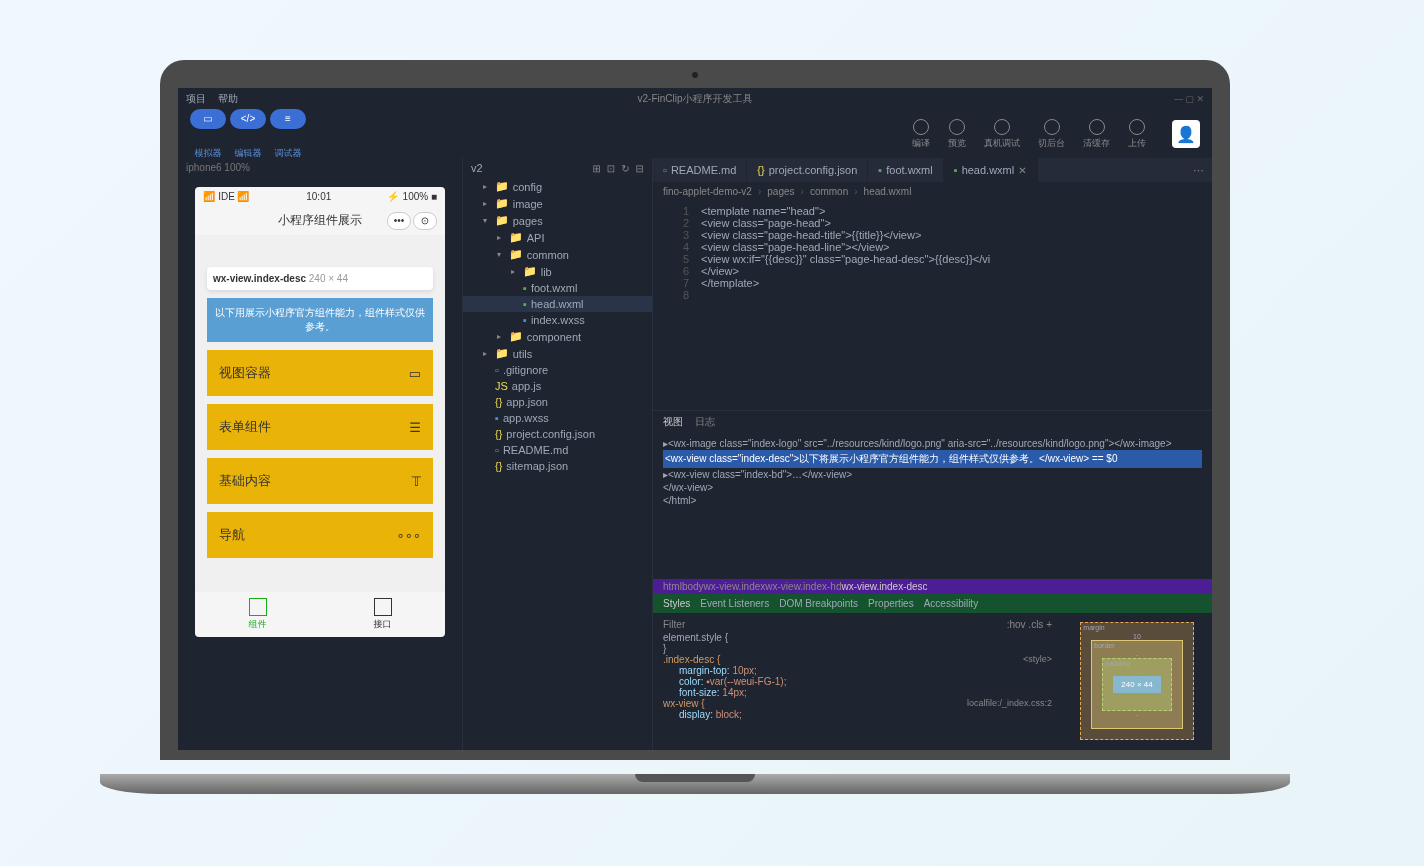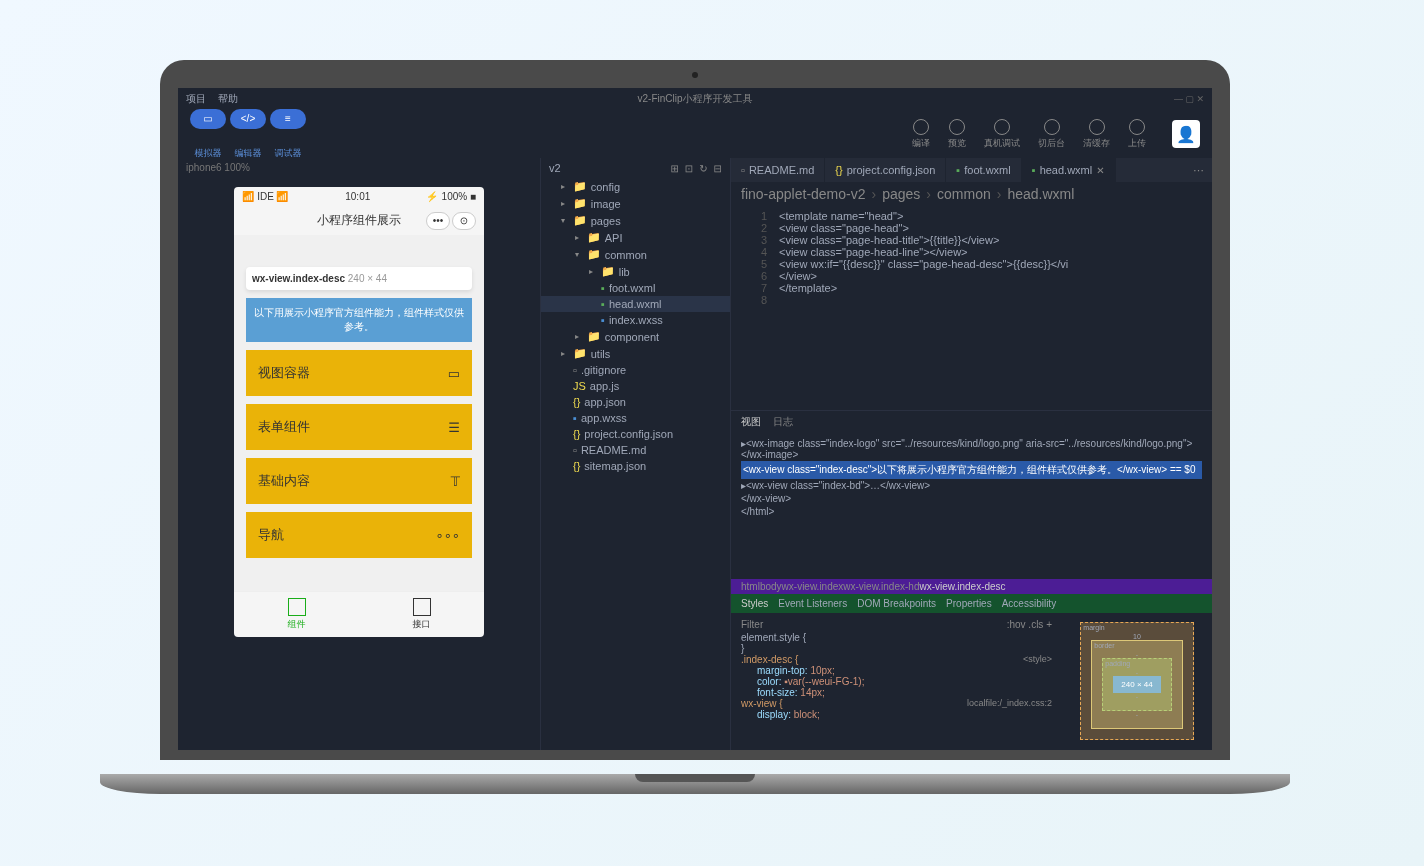--- a/index.html
+++ b/index.html
@@ -19,21 +19,21 @@
 .toolbar{height:48px;display:flex;align-items:center;padding:0 12px}
 .pill-group{display:flex;gap:4px}
 .pill{background:#3b6fd6;width:36px;height:20px;border-radius:10px;display:flex;align-items:center;justify-content:center;color:#fff;font-size:10px}
 .pill-labels{display:flex;gap:4px;font-size:9px;color:#5a8dd6;margin-top:18px}
 .pill-labels span{width:36px;text-align:center}
 .toolbar-actions{margin-left:auto;display:flex;gap:18px;align-items:center}
 .action{display:flex;flex-direction:column;align-items:center;gap:2px;font-size:9px;color:#888}
 .action-icon{width:16px;height:16px;border:1px solid #888;border-radius:50%}
 .avatar{width:28px;height:28px;background:#fff;border-radius:4px;margin-left:8px;display:flex;align-items:center;justify-content:center;font-size:16px}
 .main{flex:1;display:flex;overflow:hidden}
-.sim-panel{width:363px;display:flex;flex-direction:column;border-right:1px solid #2a3040}
+.sim-panel{width:285px;display:flex;flex-direction:column;border-right:1px solid #2a3040}
 .sim-info{padding:4px 8px;font-size:10px;color:#777}
 .phone{width:250px;height:450px;background:#f5f5f5;margin:10px auto;border-radius:4px;display:flex;flex-direction:column;color:#333;font-size:11px}
 .phone-status{display:flex;justify-content:space-between;padding:4px 8px;font-size:10px}
 .phone-header{display:flex;align-items:center;justify-content:center;padding:6px;position:relative;font-size:12px}
 .phone-menu{position:absolute;right:8px;display:flex;gap:2px}
 .phone-btn{width:24px;height:18px;border:1px solid #ccc;border-radius:9px;display:flex;align-items:center;justify-content:center;font-size:10px;background:#fff}
 .phone-content{flex:1;padding:12px;background:#f0f0f0;display:flex;flex-direction:column;gap:8px}
 .tooltip{background:#fff;padding:6px;border-radius:4px;font-size:10px;box-shadow:0 2px 4px rgba(0,0,0,.1)}
 .tooltip b{color:#333}
 .tooltip span{color:#999}
@@ -56,21 +56,21 @@
 .file-js{color:#f0db4f}
 .file-json{color:#f0db4f}
 .file-wxml{color:#5aad5a}
 .file-wxss{color:#4a8fd4}
 .editor-area{flex:1;display:flex;flex-direction:column;overflow:hidden}
 .tabs{display:flex;background:#252b38;font-size:11px;align-items:center}
 .tab-item{padding:6px 10px;display:flex;align-items:center;gap:4px;border-right:1px solid #1e2430}
 .tab-item.active{background:#1e2430}
 .tab-close{font-size:10px;color:#888}
 .tab-more{margin-left:auto;padding:0 8px;color:#888}
-.breadcrumb{padding:4px 10px;font-size:14px;color:#888;display:flex;gap:6px}
+.breadcrumb{padding:4px 10px;font-size:10px;color:#888;display:flex;gap:6px}
 .bc-sep{color:#555}
 .code{flex:1;padding:4px 0;font-family:Menlo,Consolas,monospace;font-size:11px;overflow:hidden}
 .code-line{display:flex;padding:0 8px}
 .line-num{width:28px;text-align:right;color:#555;margin-right:12px}
 .devtools{height:340px;border-top:1px solid #2a3040;display:flex;flex-direction:column;font-size:10px}
 .dt-tabs{display:flex;gap:12px;padding:4px 10px;color:#888}
 .dt-tabs span.active{color:#ccc}
 .dom-area{flex:1;padding:4px 10px;font-family:Menlo,Consolas,monospace;overflow:hidden}
 .dom-line{padding:1px 0}
 .dom-highlight{background:#2a5aa8;color:#fff;padding:2px}

